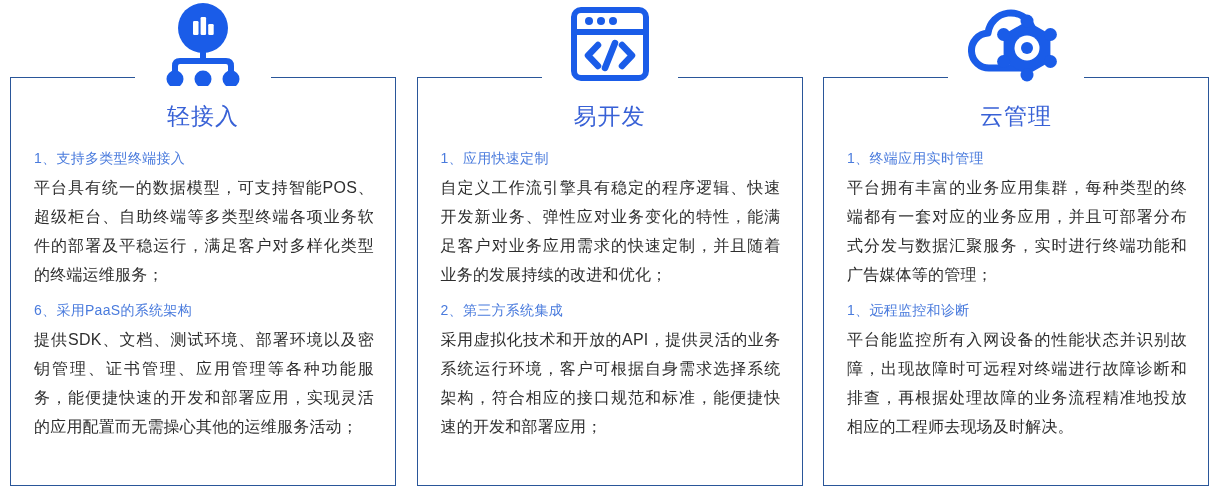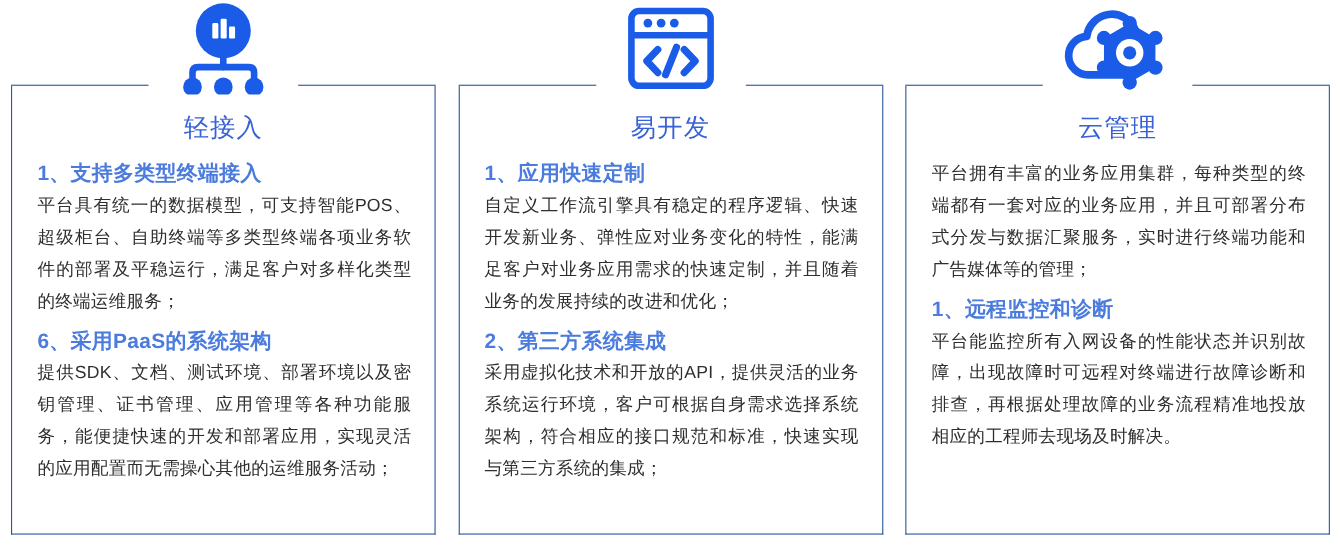--- a/index.html
+++ b/index.html
@@ -102,26 +102,25 @@
     z-index: 2;
     margin-top: 66px;
     padding: 0 22px 0 24px;
   }
 
   .section + .section {
     margin-top: 7px;
   }
 
   .section-heading {
-    font-size: 19px;
+    font-size: 14px;
     line-height: 29px;
     color: #4a7bdd;
     letter-spacing: 0.3px;
     white-space: nowrap;
-    font-weight: bold;
   }
 
   .section-text {
     font-size: 16px;
     line-height: 29px;
     color: #2e2e2e;
     text-align: justify;
     text-justify: inter-ideograph;
     letter-spacing: 0.2px;
   }
@@ -180,21 +179,21 @@
 
     <div class="card-title">易开发</div>
 
     <div class="card-body">
       <div class="section">
         <div class="section-heading">1、应用快速定制</div>
         <div class="section-text">自定义工作流引擎具有稳定的程序逻辑、快速开发新业务、弹性应对业务变化的特性，能满足客户对业务应用需求的快速定制，并且随着业务的发展持续的改进和优化；</div>
       </div>
       <div class="section">
         <div class="section-heading">2、第三方系统集成</div>
-        <div class="section-text">采用虚拟化技术和开放的API，提供灵活的业务系统运行环境，客户可根据自身需求选择系统架构，符合相应的接口规范和标准，快速实现与第三方系统的集成；</div>
+        <div class="section-text">采用虚拟化技术和开放的API，提供灵活的业务系统运行环境，客户可根据自身需求选择系统架构，符合相应的接口规范和标准，能便捷快速的开发和部署应用；</div>
       </div>
     </div>
   </div>
 
   <div class="card">
     <div class="card-frame"></div>
 
     <div class="card-icon">
       <svg width="100" height="84" viewBox="0 0 100 84" aria-hidden="true">
         <path d="M66 25 A23 23 0 0 0 22 31 A17 17 0 0 0 24 66 L56 66" fill="none" stroke="#1a5ce8" stroke-width="7" stroke-linecap="round" stroke-linejoin="round"></path>
@@ -209,20 +208,21 @@
           <circle cx="0" cy="0" r="12.5" fill="#ffffff"></circle>
           <circle cx="0" cy="0" r="6" fill="#1a5ce8"></circle>
         </g>
       </svg>
     </div>
 
     <div class="card-title">云管理</div>
 
     <div class="card-body">
       <div class="section">
+        <div class="section-heading">1、终端应用实时管理</div>
         <div class="section-text">平台拥有丰富的业务应用集群，每种类型的终端都有一套对应的业务应用，并且可部署分布式分发与数据汇聚服务，实时进行终端功能和广告媒体等的管理；</div>
       </div>
       <div class="section">
         <div class="section-heading">1、远程监控和诊断</div>
         <div class="section-text">平台能监控所有入网设备的性能状态并识别故障，出现故障时可远程对终端进行故障诊断和排查，再根据处理故障的业务流程精准地投放相应的工程师去现场及时解决。</div>
       </div>
     </div>
   </div>
 
 </div>

